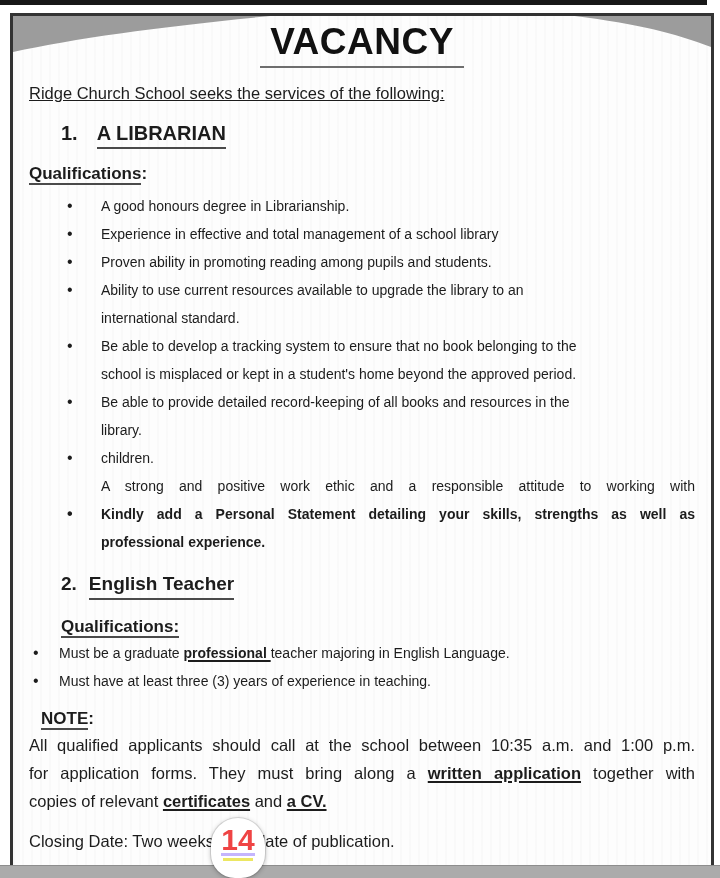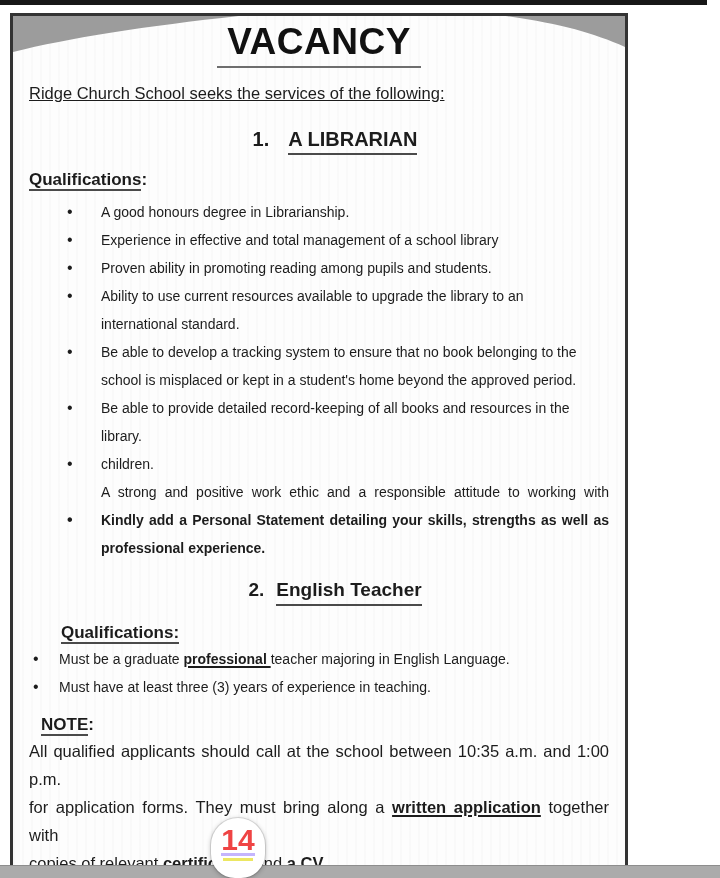--- a/index.html
+++ b/index.html
@@ -15,21 +15,21 @@
   
   .top-rule {
     position: absolute; top: 0; left: 0;
     width: 707px; height: 5px;
     background: #171717;
   }
 
   
   .doc {
     position: absolute; top: 13px; left: 10px;
-    width: 618px; height: 853px;
+    width: 704px; height: 853px;
     border: 3px solid #333333; border-bottom: none;
     background:
       repeating-linear-gradient(90deg, rgba(0,0,0,0.015) 0 2px, rgba(0,0,0,0) 2px 9px),
       #fdfdfd;
     box-sizing: border-box;
     padding: 4px 16px 0 16px;
   }
   .swooshes {
     position: absolute; top: 0; left: 0;
     width: 100%; height: 55px;
@@ -40,21 +40,21 @@
   .title-text {
     display: inline-block;
     font-size: 37px; font-weight: 800; letter-spacing: 0.5px;
     line-height: 1.1; color: #111;
     border-bottom: 2px solid #6e6e6e;
     padding: 0 10px 3px 10px;
   }
 
   .intro { margin: 13px 0 0 0; font-size: 16.5px; line-height: 24px; text-decoration: underline; }
 
-  .job-heading { margin: 21px 0 0 32px; font-size: 20px; font-weight: 800; line-height: 26px; text-align: center; }
+  .job-heading { margin: 15px 0 0 32px; font-size: 20px; font-weight: 800; line-height: 26px; }
   .job-heading .num { font-weight: 700; margin-right: 19px; }
   .job-heading .job-title {
     display: inline-block;
     border-bottom: 2px solid #4a4a4a;
     padding-bottom: 1px;
   }
   .job-heading.second { margin-top: 15px; font-size: 19px; }
   .job-heading.second .num { margin-right: 12px; }
 
   .qual-label { margin: 13px 0 0 0; font-size: 17px; font-weight: 800; line-height: 24px; }

